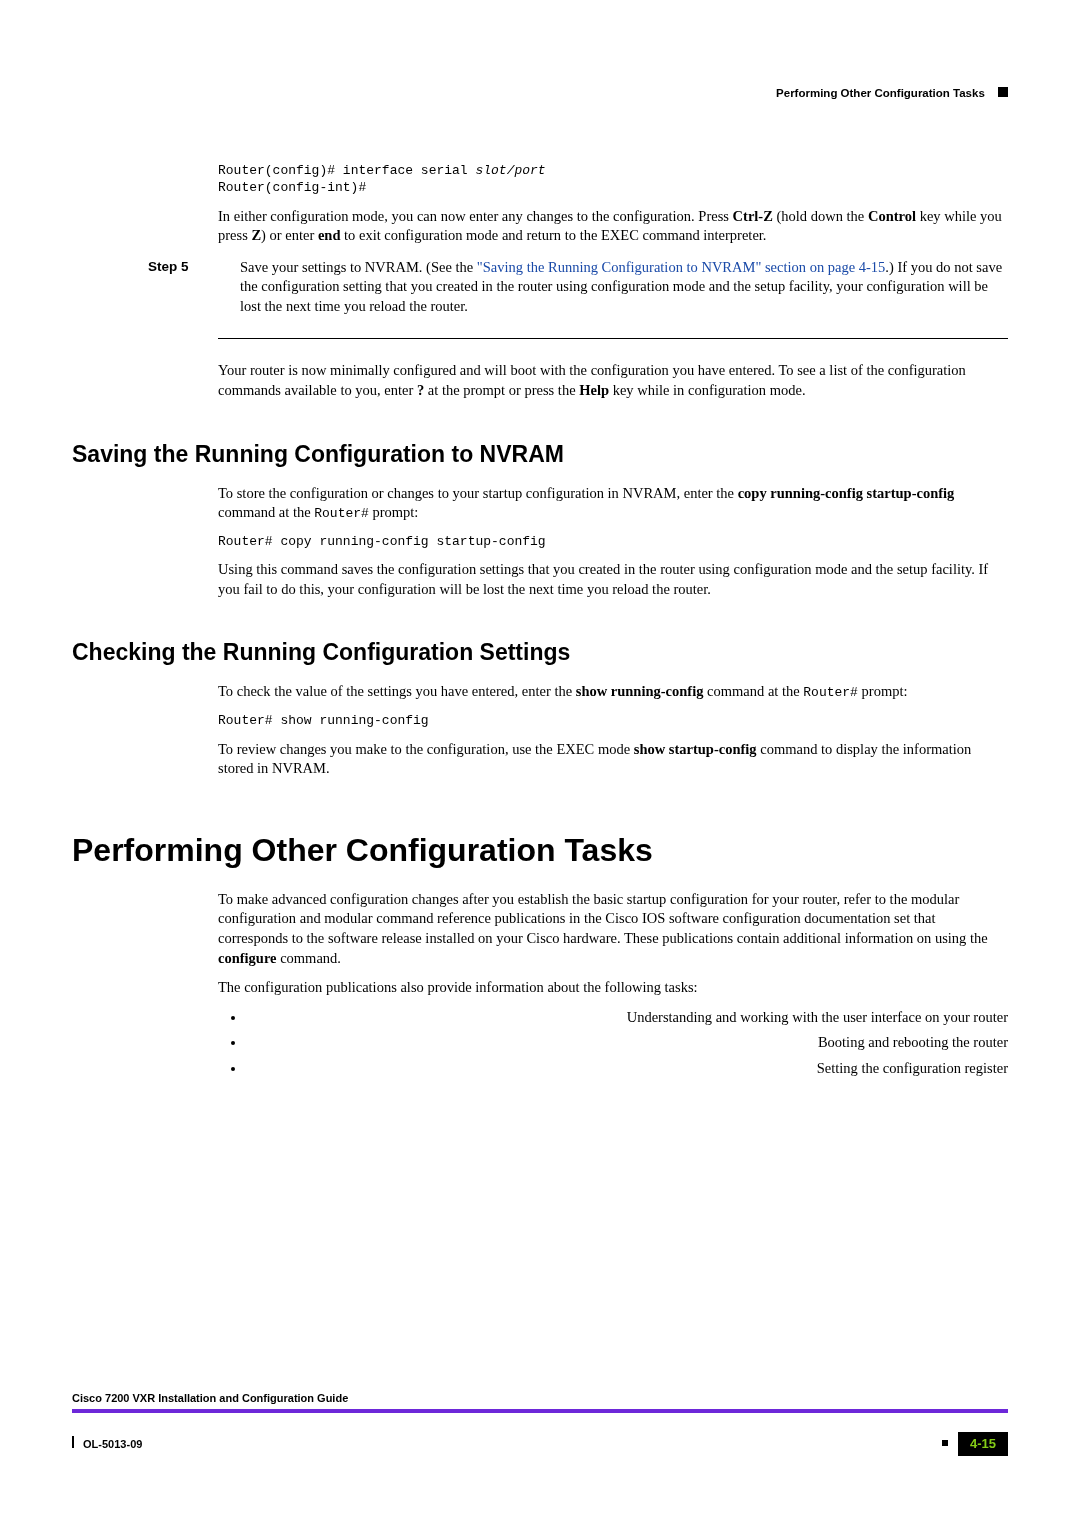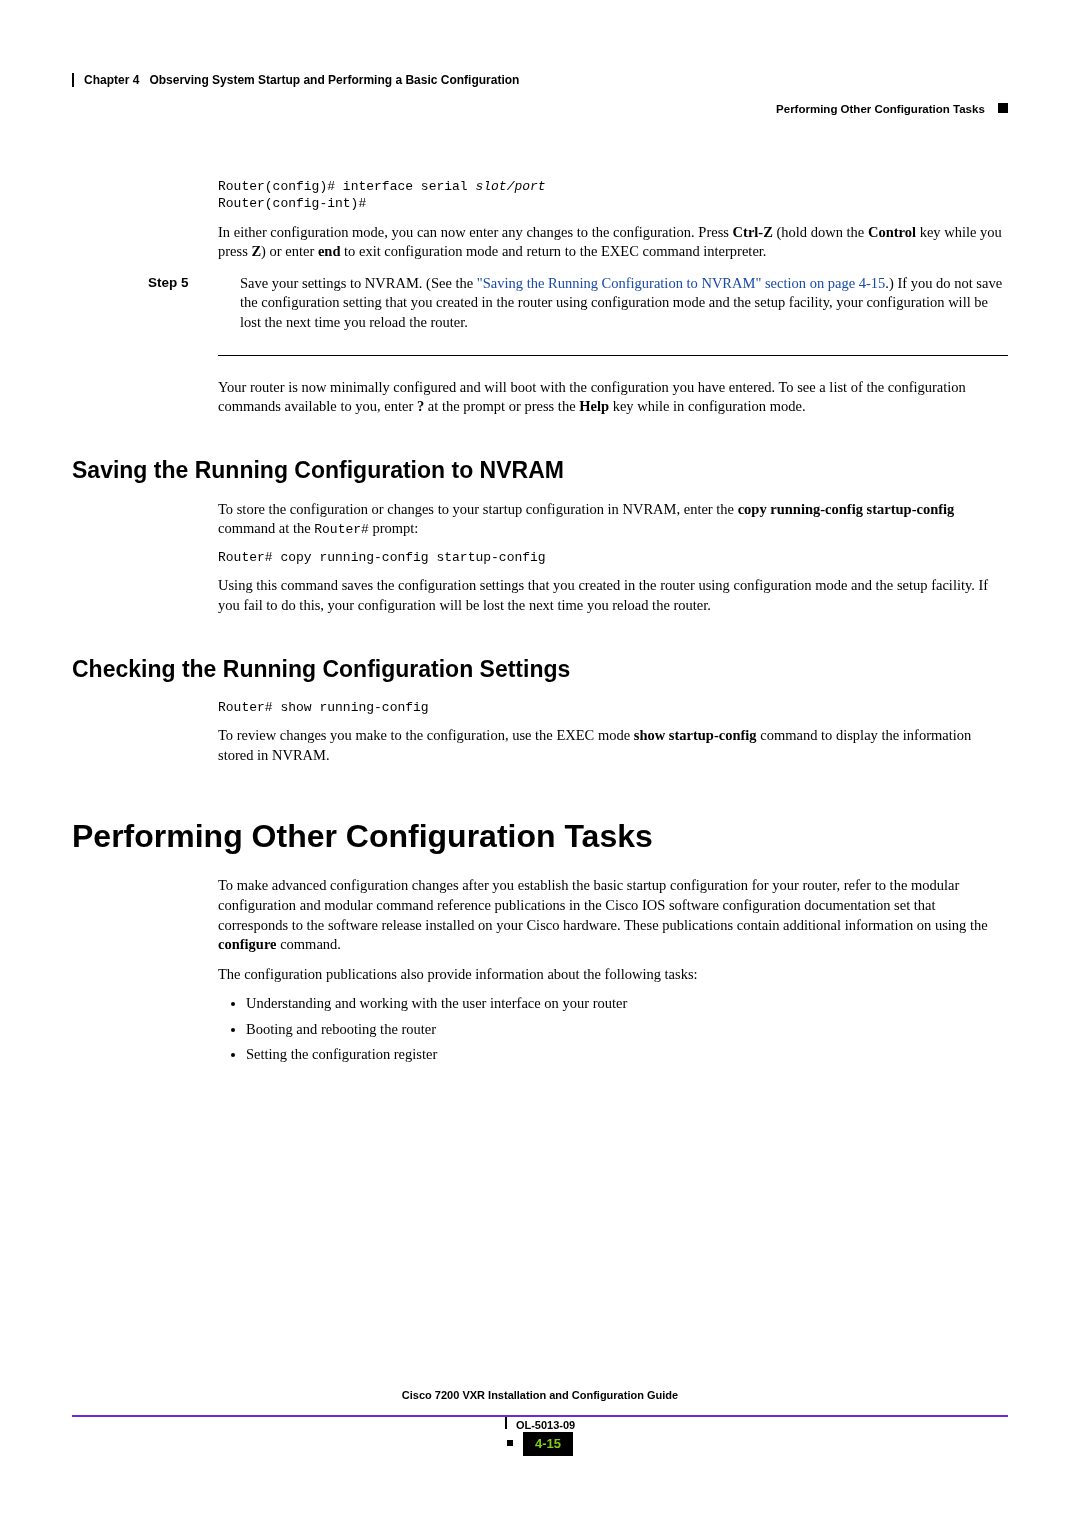--- a/index.html
+++ b/index.html
@@ -87,43 +87,43 @@
   h1 {
     font-family: Arial, Helvetica, sans-serif;
     font-weight: bold;
     font-size: 32px;
     margin: 50px 0 18px 0;
   }
   ul.bullets {
     list-style-type: disc;
     margin: 6px 0 0 28px;
     padding: 0;
+    text-align: right;
   }
   ul.bullets li { margin: 6px 0; }
   .ftr {
     position: absolute;
     left: 72px;
     right: 72px;
     bottom: 72px;
     font-family: Arial, Helvetica, sans-serif;
     font-size: 11px;
   }
   .ftr-title {
-    text-align: center;
-    font-weight: bold;
-    border-bottom: 2px solid #6d28d9;
-    padding-bottom: 12px;
+    text-align: left;
+    font-weight: bold;
+    border-bottom: 4px solid #6d28d9;
+    padding-bottom: 4px;
   }
   .ftr-row {
     display: flex;
     justify-content: space-between;
     align-items: center;
-    margin-top: 0;
-    font-weight: bold;
-    flex-direction: column;
+    margin-top: 19px;
+    font-weight: bold;
   }
   .pagenum-box {
     background: #000;
     color: #84cc16;
     padding: 3px 12px;
     font-weight: bold;
     font-size: 13px;
   }
   .ftr-right { display: flex; align-items: center; }
   .sq-bullet {
@@ -141,28 +141,20 @@
     background: #000;
     display:inline-block;
     margin-right: 6px;
   }
 </style>
 </head>
 <body>
 
 <div class="page">
 
-  <div class="hdr-row">
-    <div class="hdr-left">
-      <span class="small-bar"></span>
-      <span>Chapter 4</span>
-      <span>&nbsp;&nbsp;&nbsp;</span>
-      <span>Observing System Startup and Performing a Basic Configuration</span>
-    </div>
-  </div>
   <div class="section-header-row">
     <span>Performing Other Configuration Tasks</span>
     <span class="square-marker"></span>
   </div>
 
   <div class="body-block">
 
     <div class="code"><span>Router(config)# </span><span class="bold">interface serial</span><span class="italic"> slot/port</span>
 <span>Router(config-int)#</span></div>
 
@@ -190,20 +182,23 @@
   <div class="body-block" style="margin-top:0">
     <p class="para">
       <span>To store the configuration or changes to your startup configuration in NVRAM, enter the </span><b>copy running-config startup-config</b><span> command at the </span><span class="code">Router#</span><span> prompt:</span>
     </p>
     <div class="code"><span>Router# </span><span class="bold">copy running-config startup-config</span></div>
     <p class="para">Using this command saves the configuration settings that you created in the router using configuration mode and the setup facility. If you fail to do this, your configuration will be lost the next time you reload the router.</p>
   </div>
 
   <h2>Checking the Running Configuration Settings</h2>
   <div class="body-block" style="margin-top:0">
+    <p class="para">
+      <span>To check the value of the settings you have entered, enter the </span><b>show running-config</b><span> command at the </span><span class="code">Router#</span><span> prompt:</span>
+    </p>
     <div class="code"><span>Router# </span><span class="bold">show running-config</span></div>
     <p class="para">
       <span>To review changes you make to the configuration, use the EXEC mode </span><b>show startup-config</b><span> command to display the information stored in NVRAM.</span>
     </p>
   </div>
 
   <h1>Performing Other Configuration Tasks</h1>
   <div class="body-block" style="margin-top:16px">
     <p class="para">
       <span>To make advanced configuration changes after you establish the basic startup configuration for your router, refer to the modular configuration and modular command reference publications in the Cisco IOS software configuration documentation set that corresponds to the software release installed on your Cisco hardware. These publications contain additional information on using the </span><b>configure</b><span> command.</span>

